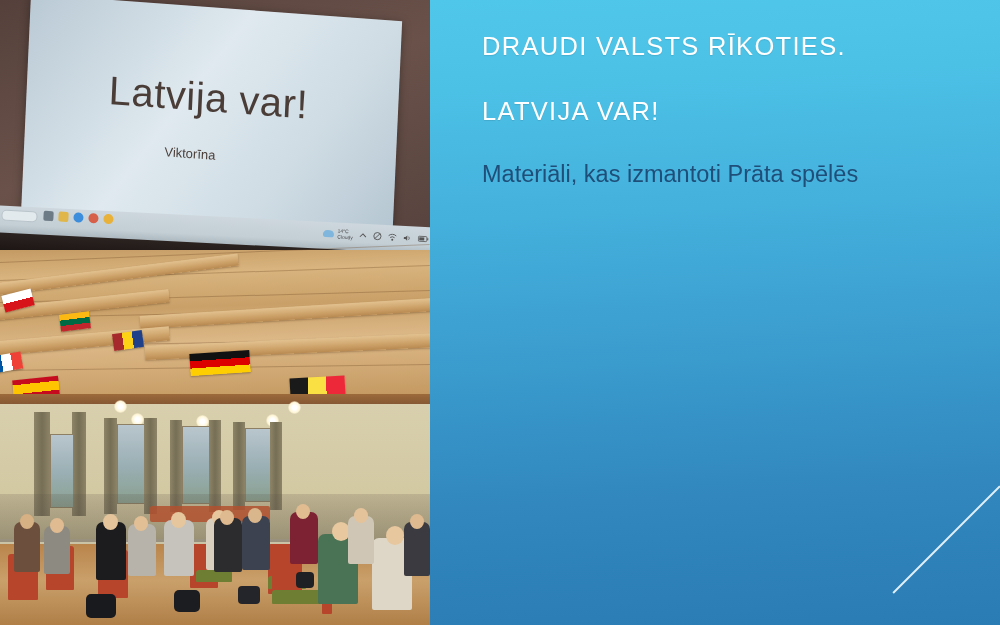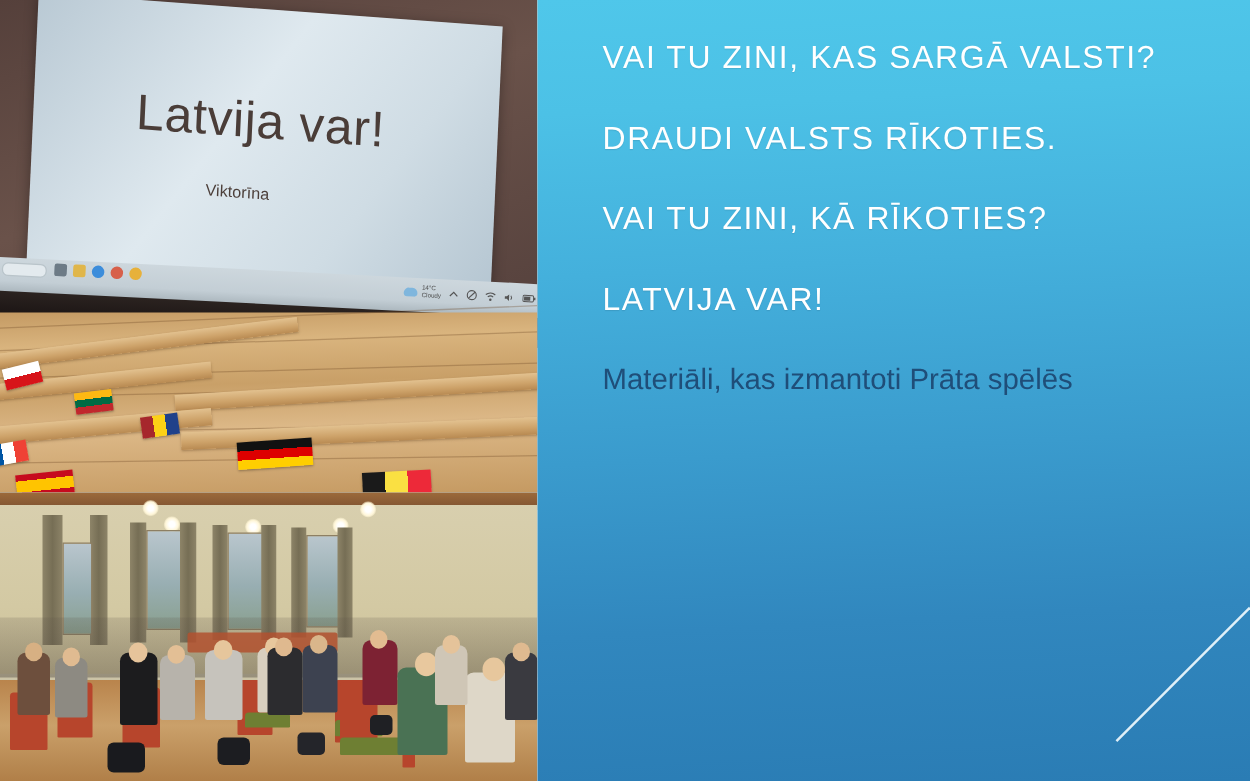--- a/index.html
+++ b/index.html
@@ -414,22 +414,20 @@
 
       <div style="position:absolute;left:86px;top:200px;width:30px;height:24px;background:#191a1e;border-radius:5px;"></div>
       <div style="position:absolute;left:174px;top:196px;width:26px;height:22px;background:#1c1d21;border-radius:5px;"></div>
       <div style="position:absolute;left:238px;top:192px;width:22px;height:18px;background:#24252a;border-radius:4px;"></div>
       <div style="position:absolute;left:296px;top:178px;width:18px;height:16px;background:#1f2024;border-radius:4px;"></div>
     </div>
   </div>
 
   <div class="text-panel">
     <div class="lines">
-      <div class="line">VAI TU ZINI, KAS SARGĀ VALSTI?</div>
       <div class="line">DRAUDI VALSTS RĪKOTIES.</div>
-      <div class="line">VAI TU ZINI, KĀ RĪKOTIES?</div>
       <div class="line">LATVIJA VAR!</div>
       <div class="line footer">Materiāli, kas izmantoti Prāta spēlēs</div>
     </div>
   </div>
 
   <div class="deco-line"></div>
 </div>
 
 </body></html>

